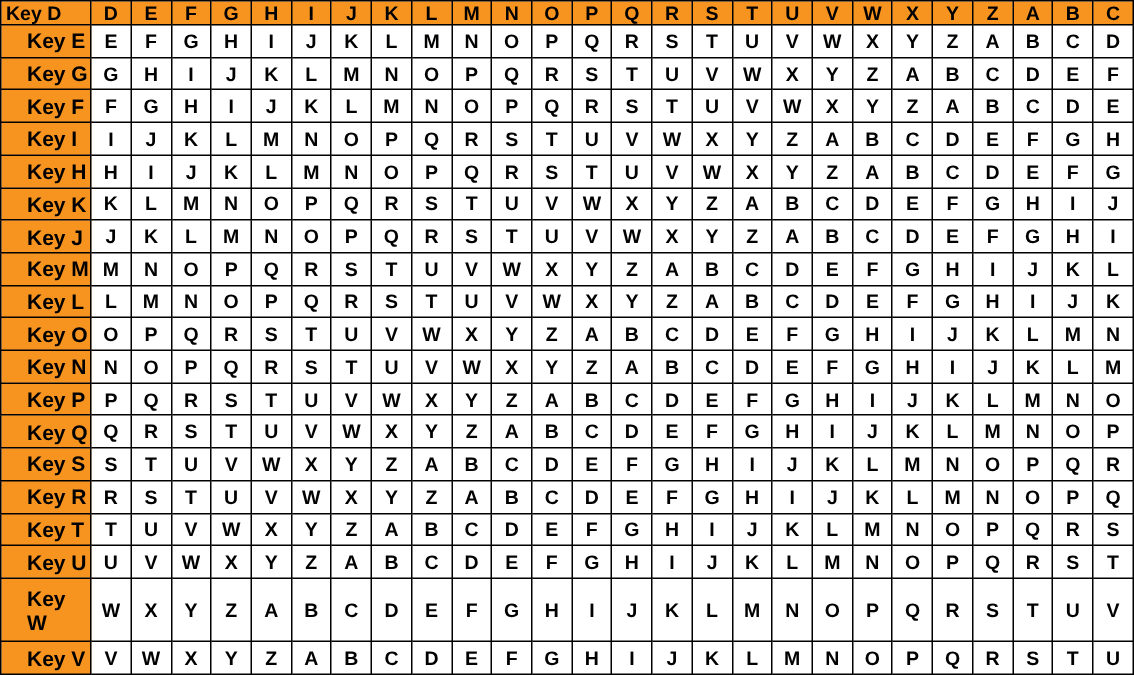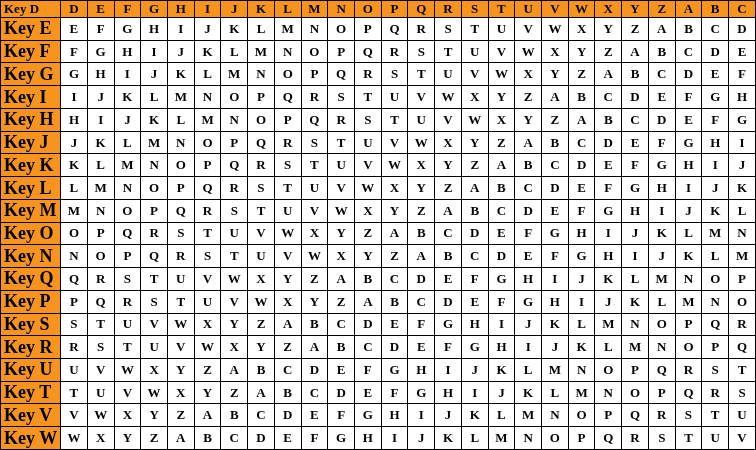--- a/index.html
+++ b/index.html
@@ -11,42 +11,41 @@
     width: 756px;
     height: 450px;
     font-family: "Liberation Sans", sans-serif;
     overflow: hidden;
   }
   table.vigenere {
     border-collapse: collapse;
     width: 756px;
     height: 450px;
     table-layout: fixed;
-    font-family: Liberation Serif, serif;
   }
   table.vigenere td, table.vigenere th {
     border: 1px solid #000000;
     text-align: center;
     vertical-align: middle;
     font-size: 13px;
     font-weight: bold;
     padding: 0;
     color: #000000;
   }
   table.vigenere th.corner-head,
   table.vigenere th.col-head {
     background: #f79420;
     color: #000000;
   }
   table.vigenere td.row-head {
     background: #f79420;
     color: #000000;
     text-align: left;
-    padding-left: 3px;
-    font-size: 18px;
+    padding-left: 17px;
+    font-size: 14px;
     margin-left: 32px;
   }
   table.vigenere th.corner-head {
     text-align: left;
     padding-left: 3px;
   }
   col.key-col { width: 60px; }
   col.letter-col { width: 26.7px; }
   td.cell { background: #ffffff; }
 </style>
@@ -138,20 +137,49 @@
         <td class="cell">W</td>
         <td class="cell">X</td>
         <td class="cell">Y</td>
         <td class="cell">Z</td>
         <td class="cell">A</td>
         <td class="cell">B</td>
         <td class="cell">C</td>
         <td class="cell">D</td>
       </tr>
       <tr>
+        <td class="row-head">Key G</td>
+        <td class="cell">G</td>
+        <td class="cell">H</td>
+        <td class="cell">I</td>
+        <td class="cell">J</td>
+        <td class="cell">K</td>
+        <td class="cell">L</td>
+        <td class="cell">M</td>
+        <td class="cell">N</td>
+        <td class="cell">O</td>
+        <td class="cell">P</td>
+        <td class="cell">Q</td>
+        <td class="cell">R</td>
+        <td class="cell">S</td>
+        <td class="cell">T</td>
+        <td class="cell">U</td>
+        <td class="cell">V</td>
+        <td class="cell">W</td>
+        <td class="cell">X</td>
+        <td class="cell">Y</td>
+        <td class="cell">Z</td>
+        <td class="cell">A</td>
+        <td class="cell">B</td>
+        <td class="cell">C</td>
+        <td class="cell">D</td>
+        <td class="cell">E</td>
+        <td class="cell">F</td>
+      </tr>
+      <tr>
         <td class="row-head">Key F</td>
         <td class="cell">F</td>
         <td class="cell">G</td>
         <td class="cell">H</td>
         <td class="cell">I</td>
         <td class="cell">J</td>
         <td class="cell">K</td>
         <td class="cell">L</td>
         <td class="cell">M</td>
         <td class="cell">N</td>
@@ -167,49 +195,20 @@
         <td class="cell">X</td>
         <td class="cell">Y</td>
         <td class="cell">Z</td>
         <td class="cell">A</td>
         <td class="cell">B</td>
         <td class="cell">C</td>
         <td class="cell">D</td>
         <td class="cell">E</td>
       </tr>
       <tr>
-        <td class="row-head">Key G</td>
-        <td class="cell">G</td>
-        <td class="cell">H</td>
-        <td class="cell">I</td>
-        <td class="cell">J</td>
-        <td class="cell">K</td>
-        <td class="cell">L</td>
-        <td class="cell">M</td>
-        <td class="cell">N</td>
-        <td class="cell">O</td>
-        <td class="cell">P</td>
-        <td class="cell">Q</td>
-        <td class="cell">R</td>
-        <td class="cell">S</td>
-        <td class="cell">T</td>
-        <td class="cell">U</td>
-        <td class="cell">V</td>
-        <td class="cell">W</td>
-        <td class="cell">X</td>
-        <td class="cell">Y</td>
-        <td class="cell">Z</td>
-        <td class="cell">A</td>
-        <td class="cell">B</td>
-        <td class="cell">C</td>
-        <td class="cell">D</td>
-        <td class="cell">E</td>
-        <td class="cell">F</td>
-      </tr>
-      <tr>
         <td class="row-head">Key I</td>
         <td class="cell">I</td>
         <td class="cell">J</td>
         <td class="cell">K</td>
         <td class="cell">L</td>
         <td class="cell">M</td>
         <td class="cell">N</td>
         <td class="cell">O</td>
         <td class="cell">P</td>
         <td class="cell">Q</td>
@@ -254,20 +253,49 @@
         <td class="cell">Z</td>
         <td class="cell">A</td>
         <td class="cell">B</td>
         <td class="cell">C</td>
         <td class="cell">D</td>
         <td class="cell">E</td>
         <td class="cell">F</td>
         <td class="cell">G</td>
       </tr>
       <tr>
+        <td class="row-head">Key K</td>
+        <td class="cell">K</td>
+        <td class="cell">L</td>
+        <td class="cell">M</td>
+        <td class="cell">N</td>
+        <td class="cell">O</td>
+        <td class="cell">P</td>
+        <td class="cell">Q</td>
+        <td class="cell">R</td>
+        <td class="cell">S</td>
+        <td class="cell">T</td>
+        <td class="cell">U</td>
+        <td class="cell">V</td>
+        <td class="cell">W</td>
+        <td class="cell">X</td>
+        <td class="cell">Y</td>
+        <td class="cell">Z</td>
+        <td class="cell">A</td>
+        <td class="cell">B</td>
+        <td class="cell">C</td>
+        <td class="cell">D</td>
+        <td class="cell">E</td>
+        <td class="cell">F</td>
+        <td class="cell">G</td>
+        <td class="cell">H</td>
+        <td class="cell">I</td>
+        <td class="cell">J</td>
+      </tr>
+      <tr>
         <td class="row-head">Key J</td>
         <td class="cell">J</td>
         <td class="cell">K</td>
         <td class="cell">L</td>
         <td class="cell">M</td>
         <td class="cell">N</td>
         <td class="cell">O</td>
         <td class="cell">P</td>
         <td class="cell">Q</td>
         <td class="cell">R</td>
@@ -283,47 +311,47 @@
         <td class="cell">B</td>
         <td class="cell">C</td>
         <td class="cell">D</td>
         <td class="cell">E</td>
         <td class="cell">F</td>
         <td class="cell">G</td>
         <td class="cell">H</td>
         <td class="cell">I</td>
       </tr>
       <tr>
-        <td class="row-head">Key K</td>
-        <td class="cell">K</td>
-        <td class="cell">L</td>
-        <td class="cell">M</td>
-        <td class="cell">N</td>
-        <td class="cell">O</td>
-        <td class="cell">P</td>
-        <td class="cell">Q</td>
-        <td class="cell">R</td>
-        <td class="cell">S</td>
-        <td class="cell">T</td>
-        <td class="cell">U</td>
-        <td class="cell">V</td>
-        <td class="cell">W</td>
-        <td class="cell">X</td>
-        <td class="cell">Y</td>
-        <td class="cell">Z</td>
-        <td class="cell">A</td>
-        <td class="cell">B</td>
-        <td class="cell">C</td>
-        <td class="cell">D</td>
-        <td class="cell">E</td>
-        <td class="cell">F</td>
-        <td class="cell">G</td>
-        <td class="cell">H</td>
-        <td class="cell">I</td>
-        <td class="cell">J</td>
+        <td class="row-head">Key M</td>
+        <td class="cell">M</td>
+        <td class="cell">N</td>
+        <td class="cell">O</td>
+        <td class="cell">P</td>
+        <td class="cell">Q</td>
+        <td class="cell">R</td>
+        <td class="cell">S</td>
+        <td class="cell">T</td>
+        <td class="cell">U</td>
+        <td class="cell">V</td>
+        <td class="cell">W</td>
+        <td class="cell">X</td>
+        <td class="cell">Y</td>
+        <td class="cell">Z</td>
+        <td class="cell">A</td>
+        <td class="cell">B</td>
+        <td class="cell">C</td>
+        <td class="cell">D</td>
+        <td class="cell">E</td>
+        <td class="cell">F</td>
+        <td class="cell">G</td>
+        <td class="cell">H</td>
+        <td class="cell">I</td>
+        <td class="cell">J</td>
+        <td class="cell">K</td>
+        <td class="cell">L</td>
       </tr>
       <tr>
         <td class="row-head">Key L</td>
         <td class="cell">L</td>
         <td class="cell">M</td>
         <td class="cell">N</td>
         <td class="cell">O</td>
         <td class="cell">P</td>
         <td class="cell">Q</td>
         <td class="cell">R</td>
@@ -341,49 +369,20 @@
         <td class="cell">D</td>
         <td class="cell">E</td>
         <td class="cell">F</td>
         <td class="cell">G</td>
         <td class="cell">H</td>
         <td class="cell">I</td>
         <td class="cell">J</td>
         <td class="cell">K</td>
       </tr>
       <tr>
-        <td class="row-head">Key M</td>
-        <td class="cell">M</td>
-        <td class="cell">N</td>
-        <td class="cell">O</td>
-        <td class="cell">P</td>
-        <td class="cell">Q</td>
-        <td class="cell">R</td>
-        <td class="cell">S</td>
-        <td class="cell">T</td>
-        <td class="cell">U</td>
-        <td class="cell">V</td>
-        <td class="cell">W</td>
-        <td class="cell">X</td>
-        <td class="cell">Y</td>
-        <td class="cell">Z</td>
-        <td class="cell">A</td>
-        <td class="cell">B</td>
-        <td class="cell">C</td>
-        <td class="cell">D</td>
-        <td class="cell">E</td>
-        <td class="cell">F</td>
-        <td class="cell">G</td>
-        <td class="cell">H</td>
-        <td class="cell">I</td>
-        <td class="cell">J</td>
-        <td class="cell">K</td>
-        <td class="cell">L</td>
-      </tr>
-      <tr>
         <td class="row-head">Key O</td>
         <td class="cell">O</td>
         <td class="cell">P</td>
         <td class="cell">Q</td>
         <td class="cell">R</td>
         <td class="cell">S</td>
         <td class="cell">T</td>
         <td class="cell">U</td>
         <td class="cell">V</td>
         <td class="cell">W</td>
@@ -428,20 +427,49 @@
         <td class="cell">F</td>
         <td class="cell">G</td>
         <td class="cell">H</td>
         <td class="cell">I</td>
         <td class="cell">J</td>
         <td class="cell">K</td>
         <td class="cell">L</td>
         <td class="cell">M</td>
       </tr>
       <tr>
+        <td class="row-head">Key P</td>
+        <td class="cell">P</td>
+        <td class="cell">Q</td>
+        <td class="cell">R</td>
+        <td class="cell">S</td>
+        <td class="cell">T</td>
+        <td class="cell">U</td>
+        <td class="cell">V</td>
+        <td class="cell">W</td>
+        <td class="cell">X</td>
+        <td class="cell">Y</td>
+        <td class="cell">Z</td>
+        <td class="cell">A</td>
+        <td class="cell">B</td>
+        <td class="cell">C</td>
+        <td class="cell">D</td>
+        <td class="cell">E</td>
+        <td class="cell">F</td>
+        <td class="cell">G</td>
+        <td class="cell">H</td>
+        <td class="cell">I</td>
+        <td class="cell">J</td>
+        <td class="cell">K</td>
+        <td class="cell">L</td>
+        <td class="cell">M</td>
+        <td class="cell">N</td>
+        <td class="cell">O</td>
+      </tr>
+      <tr>
         <td class="row-head">Key Q</td>
         <td class="cell">Q</td>
         <td class="cell">R</td>
         <td class="cell">S</td>
         <td class="cell">T</td>
         <td class="cell">U</td>
         <td class="cell">V</td>
         <td class="cell">W</td>
         <td class="cell">X</td>
         <td class="cell">Y</td>
@@ -457,49 +485,20 @@
         <td class="cell">I</td>
         <td class="cell">J</td>
         <td class="cell">K</td>
         <td class="cell">L</td>
         <td class="cell">M</td>
         <td class="cell">N</td>
         <td class="cell">O</td>
         <td class="cell">P</td>
       </tr>
       <tr>
-        <td class="row-head">Key P</td>
-        <td class="cell">P</td>
-        <td class="cell">Q</td>
-        <td class="cell">R</td>
-        <td class="cell">S</td>
-        <td class="cell">T</td>
-        <td class="cell">U</td>
-        <td class="cell">V</td>
-        <td class="cell">W</td>
-        <td class="cell">X</td>
-        <td class="cell">Y</td>
-        <td class="cell">Z</td>
-        <td class="cell">A</td>
-        <td class="cell">B</td>
-        <td class="cell">C</td>
-        <td class="cell">D</td>
-        <td class="cell">E</td>
-        <td class="cell">F</td>
-        <td class="cell">G</td>
-        <td class="cell">H</td>
-        <td class="cell">I</td>
-        <td class="cell">J</td>
-        <td class="cell">K</td>
-        <td class="cell">L</td>
-        <td class="cell">M</td>
-        <td class="cell">N</td>
-        <td class="cell">O</td>
-      </tr>
-      <tr>
         <td class="row-head">Key S</td>
         <td class="cell">S</td>
         <td class="cell">T</td>
         <td class="cell">U</td>
         <td class="cell">V</td>
         <td class="cell">W</td>
         <td class="cell">X</td>
         <td class="cell">Y</td>
         <td class="cell">Z</td>
         <td class="cell">A</td>
@@ -544,20 +543,49 @@
         <td class="cell">J</td>
         <td class="cell">K</td>
         <td class="cell">L</td>
         <td class="cell">M</td>
         <td class="cell">N</td>
         <td class="cell">O</td>
         <td class="cell">P</td>
         <td class="cell">Q</td>
       </tr>
       <tr>
+        <td class="row-head">Key T</td>
+        <td class="cell">T</td>
+        <td class="cell">U</td>
+        <td class="cell">V</td>
+        <td class="cell">W</td>
+        <td class="cell">X</td>
+        <td class="cell">Y</td>
+        <td class="cell">Z</td>
+        <td class="cell">A</td>
+        <td class="cell">B</td>
+        <td class="cell">C</td>
+        <td class="cell">D</td>
+        <td class="cell">E</td>
+        <td class="cell">F</td>
+        <td class="cell">G</td>
+        <td class="cell">H</td>
+        <td class="cell">I</td>
+        <td class="cell">J</td>
+        <td class="cell">K</td>
+        <td class="cell">L</td>
+        <td class="cell">M</td>
+        <td class="cell">N</td>
+        <td class="cell">O</td>
+        <td class="cell">P</td>
+        <td class="cell">Q</td>
+        <td class="cell">R</td>
+        <td class="cell">S</td>
+      </tr>
+      <tr>
         <td class="row-head">Key U</td>
         <td class="cell">U</td>
         <td class="cell">V</td>
         <td class="cell">W</td>
         <td class="cell">X</td>
         <td class="cell">Y</td>
         <td class="cell">Z</td>
         <td class="cell">A</td>
         <td class="cell">B</td>
         <td class="cell">C</td>
@@ -573,47 +601,47 @@
         <td class="cell">M</td>
         <td class="cell">N</td>
         <td class="cell">O</td>
         <td class="cell">P</td>
         <td class="cell">Q</td>
         <td class="cell">R</td>
         <td class="cell">S</td>
         <td class="cell">T</td>
       </tr>
       <tr>
-        <td class="row-head">Key T</td>
-        <td class="cell">T</td>
-        <td class="cell">U</td>
-        <td class="cell">V</td>
-        <td class="cell">W</td>
-        <td class="cell">X</td>
-        <td class="cell">Y</td>
-        <td class="cell">Z</td>
-        <td class="cell">A</td>
-        <td class="cell">B</td>
-        <td class="cell">C</td>
-        <td class="cell">D</td>
-        <td class="cell">E</td>
-        <td class="cell">F</td>
-        <td class="cell">G</td>
-        <td class="cell">H</td>
-        <td class="cell">I</td>
-        <td class="cell">J</td>
-        <td class="cell">K</td>
-        <td class="cell">L</td>
-        <td class="cell">M</td>
-        <td class="cell">N</td>
-        <td class="cell">O</td>
-        <td class="cell">P</td>
-        <td class="cell">Q</td>
-        <td class="cell">R</td>
-        <td class="cell">S</td>
+        <td class="row-head">Key W</td>
+        <td class="cell">W</td>
+        <td class="cell">X</td>
+        <td class="cell">Y</td>
+        <td class="cell">Z</td>
+        <td class="cell">A</td>
+        <td class="cell">B</td>
+        <td class="cell">C</td>
+        <td class="cell">D</td>
+        <td class="cell">E</td>
+        <td class="cell">F</td>
+        <td class="cell">G</td>
+        <td class="cell">H</td>
+        <td class="cell">I</td>
+        <td class="cell">J</td>
+        <td class="cell">K</td>
+        <td class="cell">L</td>
+        <td class="cell">M</td>
+        <td class="cell">N</td>
+        <td class="cell">O</td>
+        <td class="cell">P</td>
+        <td class="cell">Q</td>
+        <td class="cell">R</td>
+        <td class="cell">S</td>
+        <td class="cell">T</td>
+        <td class="cell">U</td>
+        <td class="cell">V</td>
       </tr>
       <tr>
         <td class="row-head">Key V</td>
         <td class="cell">V</td>
         <td class="cell">W</td>
         <td class="cell">X</td>
         <td class="cell">Y</td>
         <td class="cell">Z</td>
         <td class="cell">A</td>
         <td class="cell">B</td>
@@ -629,44 +657,15 @@
         <td class="cell">L</td>
         <td class="cell">M</td>
         <td class="cell">N</td>
         <td class="cell">O</td>
         <td class="cell">P</td>
         <td class="cell">Q</td>
         <td class="cell">R</td>
         <td class="cell">S</td>
         <td class="cell">T</td>
         <td class="cell">U</td>
-      </tr>
-      <tr>
-        <td class="row-head">Key W</td>
-        <td class="cell">W</td>
-        <td class="cell">X</td>
-        <td class="cell">Y</td>
-        <td class="cell">Z</td>
-        <td class="cell">A</td>
-        <td class="cell">B</td>
-        <td class="cell">C</td>
-        <td class="cell">D</td>
-        <td class="cell">E</td>
-        <td class="cell">F</td>
-        <td class="cell">G</td>
-        <td class="cell">H</td>
-        <td class="cell">I</td>
-        <td class="cell">J</td>
-        <td class="cell">K</td>
-        <td class="cell">L</td>
-        <td class="cell">M</td>
-        <td class="cell">N</td>
-        <td class="cell">O</td>
-        <td class="cell">P</td>
-        <td class="cell">Q</td>
-        <td class="cell">R</td>
-        <td class="cell">S</td>
-        <td class="cell">T</td>
-        <td class="cell">U</td>
-        <td class="cell">V</td>
       </tr>
     </tbody>
 </table>
 
 </body></html>

